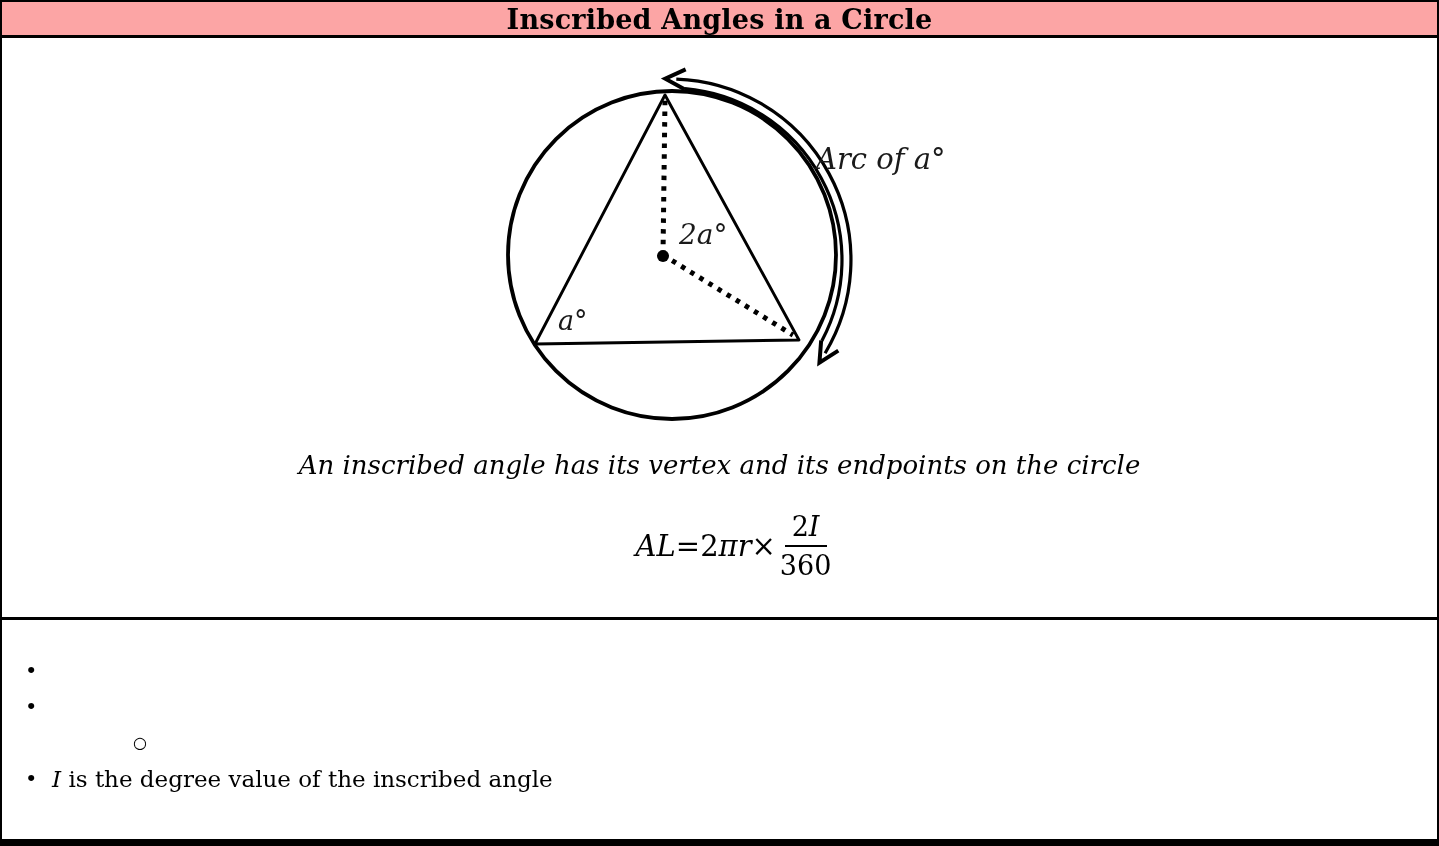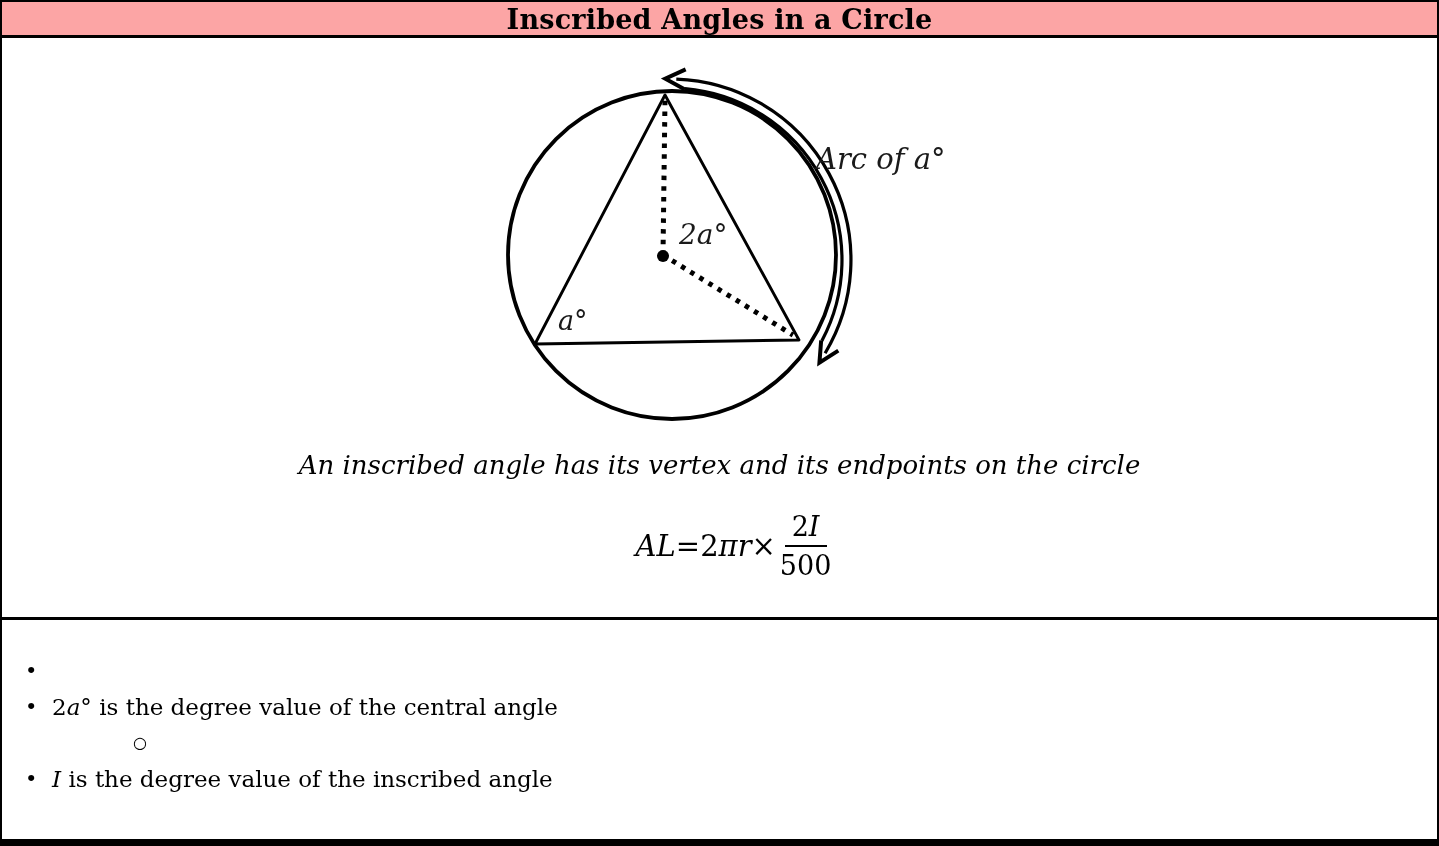--- a/index.html
+++ b/index.html
@@ -107,34 +107,33 @@
     <div class="caption">An inscribed angle has its vertex and its endpoints on the circle</div>
 
     <div class="formula">
       <span class="it">AL</span>
         <span> = </span>
         <span>2</span>
         <span class="it">πr</span>
         <span> × </span>
       <span class="frac">
         <span class="num"><span>2</span><span class="it">I</span></span>
-        <span class="den">500</span>
+        <span class="den">360</span>
       </span>
     </div>
   </div>
 
   <div class="bullets-cell">
 
     <div class="bullet-row">
       <span class="b-marker">•</span>
     </div>
 
     <div class="bullet-row">
       <span class="b-marker">•</span>
-      <span><span>2</span><span class="b-var">a°</span><span> is the degree value of the central angle</span></span>
     </div>
 
     <div class="bullet-row sub">
       <span class="b-marker">○</span>
     </div>
 
     <div class="bullet-row">
       <span class="b-marker">•</span>
       <span><span></span><span class="b-var">I</span><span> is the degree value of the inscribed angle</span></span>
     </div>

